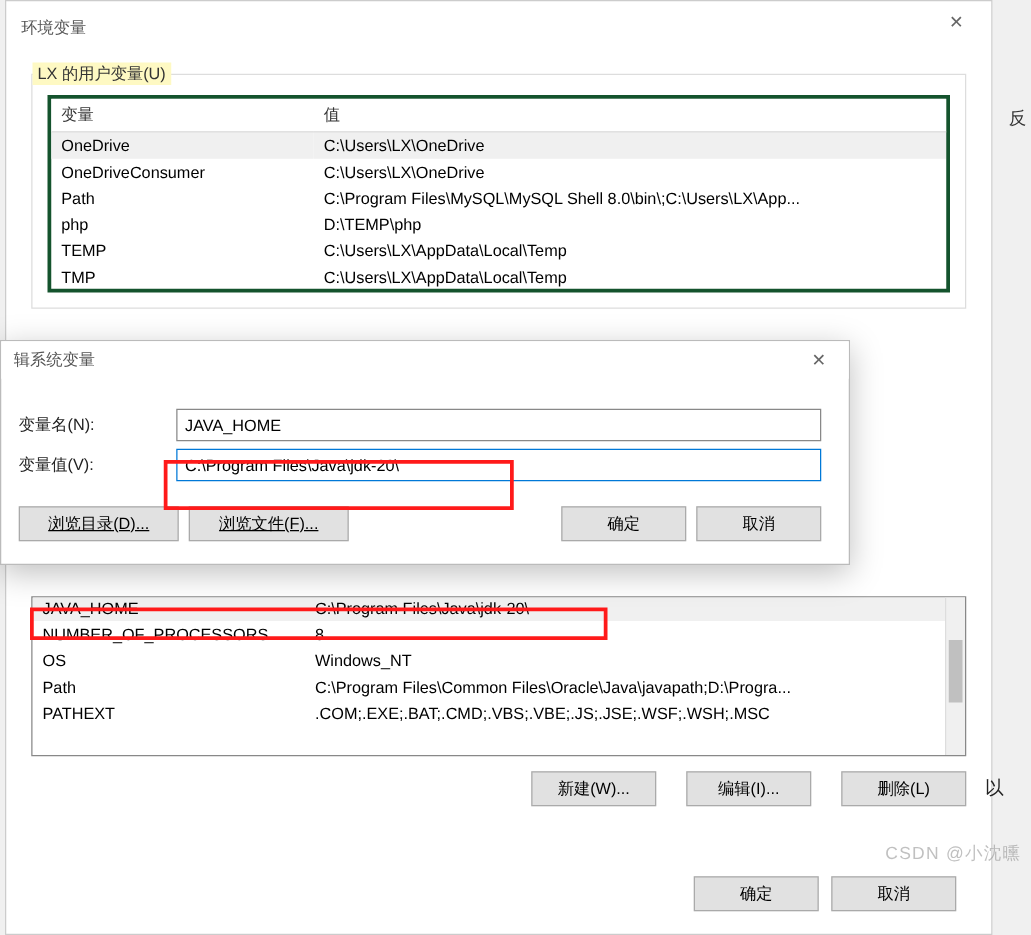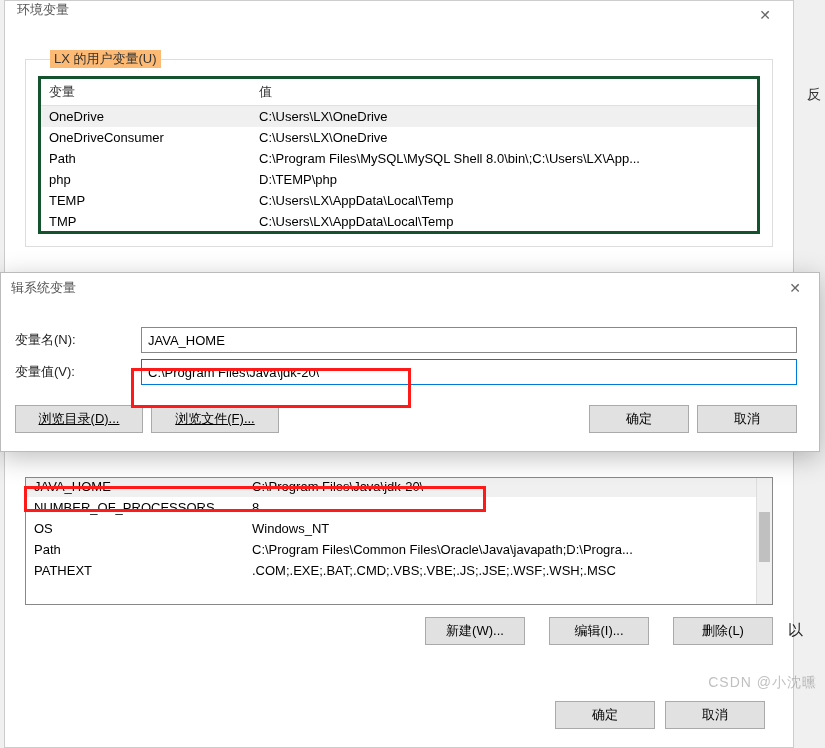--- a/index.html
+++ b/index.html
@@ -14,21 +14,21 @@
   color: #000;
 }
 .window {
   background: #fff;
   border: 1px solid #ccc;
   position: absolute;
 }
 .titlebar {
   display: flex;
   justify-content: space-between;
-  align-items: flex-start;
+  align-items: flex-end;
   height: 30px;
   padding: 0 8px 0 12px;
   color: #555;
   font-size: 13px;
 }
 .close-btn {
   width: 40px;
   height: 28px;
   display: flex;
   align-items: center;
@@ -39,22 +39,22 @@
 .content { padding: 10px 20px 14px 20px; }
 .groupbox {
   border: 1px solid #ddd;
   padding: 10px 12px 12px 12px;
   margin-top: 18px;
   position: relative;
 }
 .groupbox-label {
   position: absolute;
   top: -10px;
-  left: 24px;
-  background: #fdba74;
+  left: 0;
+  background: #fef9c3;
   padding: 0 4px;
   color: #333;
 }
 .table-wrap {
   border: 3px solid #14532d;
   height: 158px;
   overflow: hidden;
   margin-top: 6px;
   position: relative;
 }
@@ -113,21 +113,21 @@
   display: inline-flex;
   align-items: center;
   justify-content: center;
   cursor: default;
 }
 
 .edit-dialog {
   position: absolute;
   left: 0;
   top: 272px;
-  width: 820px;
+  width: 680px;
   background: #fff;
   border: 1px solid #bbb;
   box-shadow: 0 6px 24px rgba(0,0,0,0.25);
   z-index: 10;
 }
 .edit-titlebar {
   display: flex;
   justify-content: space-between;
   align-items: center;
   height: 30px;

